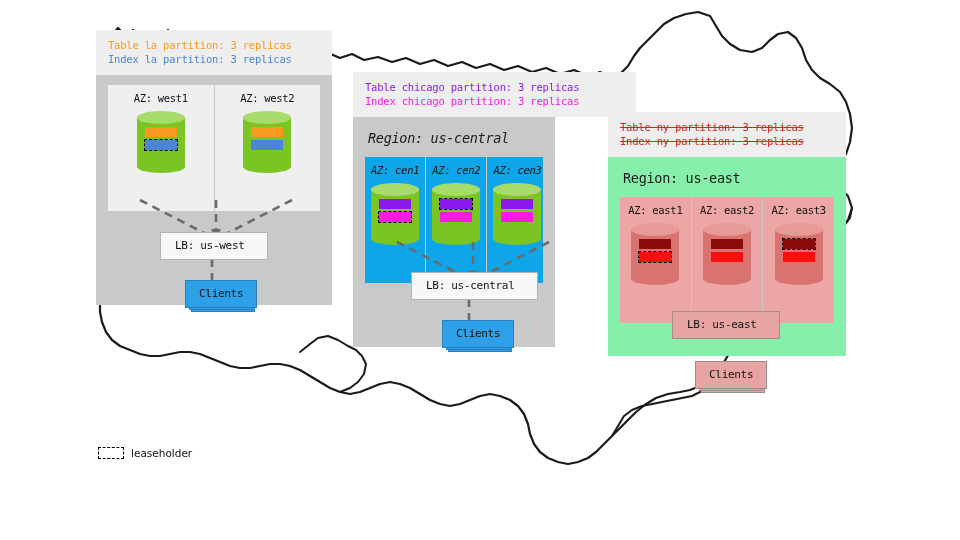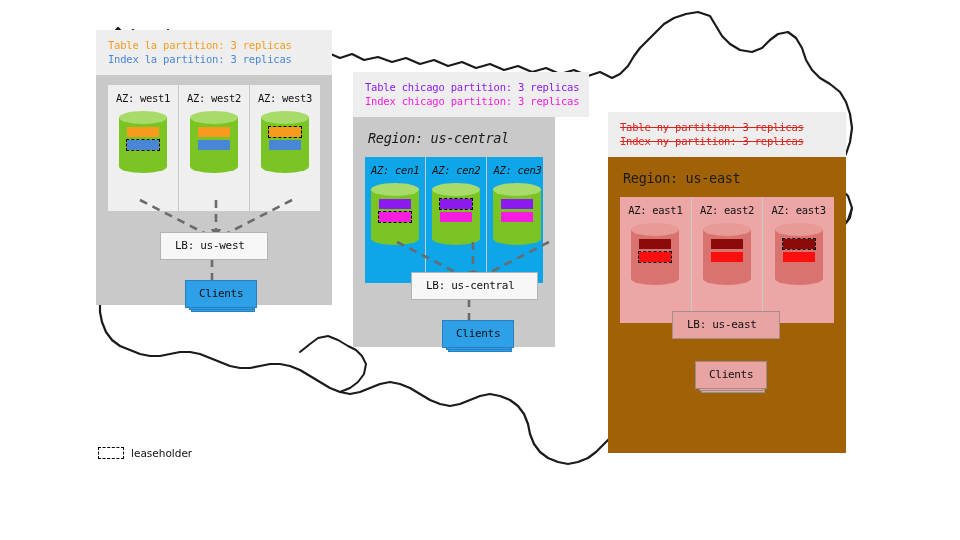--- a/index.html
+++ b/index.html
@@ -187,32 +187,20 @@
           <div class="cyl">
             <div class="bottom" style="background:#7ac423;"></div>
             <div class="body" style="background:#7ac423;"></div>
             <div class="top" style="background:#a7dc6a;"></div>
             <div class="bars">
               <div class="bar" style="background:#f79a1e;"></div>
               <div class="bar" style="background:#4a86d6;"></div>
             </div>
           </div>
         </div>
-        <div class="az">
-          <div class="az-label">AZ: west3</div>
-          <div class="cyl">
-            <div class="bottom" style="background:#7ac423;"></div>
-            <div class="body" style="background:#7ac423;"></div>
-            <div class="top" style="background:#a7dc6a;"></div>
-            <div class="bars">
-              <div class="bar lease" style="background:#f79a1e;"></div>
-              <div class="bar" style="background:#4a86d6;"></div>
-            </div>
-          </div>
-        </div>
       </div>
     </div>
   </div>
 
   <svg class="conn" style="left:110px; top:196px; width:214px; height:46px;" viewBox="0 0 214 46" xmlns="http://www.w3.org/2000/svg">
     <path d="M30 4 L100 40" stroke="#6b6b6b" stroke-width="2.6" stroke-dasharray="8 6" fill="none"></path>
     <path d="M182 4 L112 40" stroke="#6b6b6b" stroke-width="2.6" stroke-dasharray="8 6" fill="none"></path>
     <path d="M106 4 L106 34" stroke="#6b6b6b" stroke-width="2.6" stroke-dasharray="8 6" fill="none"></path>
     <path d="M106 44 L101 33 L111 33 Z" fill="#6b6b6b"></path>
   </svg>
@@ -224,21 +212,21 @@
   </svg>
 
   <div class="clients-wrap" style="left:185px; top:280px;">
     <div class="clients-shadow" style="left:6px; top:6px; width:64px; height:26px; background:#2ea0e8;"></div>
     <div class="clients-shadow" style="left:4px; top:4px; width:64px; height:26px; background:#2ea0e8;"></div>
     <div class="clients-shadow" style="left:2px; top:2px; width:64px; height:26px; background:#2ea0e8;"></div>
     <div class="clients-main" style="background:#2ea0e8;">Clients</div>
   </div>
 
   <div class="panel" style="left:353px; top:72px; width:236px;">
-    <div class="callout" style="width:236px;">
+    <div class="callout" style="width:283px;">
       <span class="line" style="color:#8c1aef;">Table chicago partition: 3 replicas</span>
       <span class="line" style="color:#f51ddf;">Index chicago partition: 3 replicas</span>
     </div>
     <div class="region-body" style="background:#c9c9c9; width:202px; height:230px;font-style:italic;">
       <div class="region-title">Region: us-central</div>
       <div class="az-row" style="background:#0ea5e9; height:126px;">
         <div class="az">
           <div class="az-label">AZ: cen1</div>
           <div class="cyl">
             <div class="bottom" style="background:#7ac423;"></div>
@@ -296,21 +284,21 @@
     <div class="clients-shadow" style="left:4px; top:4px; width:64px; height:26px; background:#2ea0e8;"></div>
     <div class="clients-shadow" style="left:2px; top:2px; width:64px; height:26px; background:#2ea0e8;"></div>
     <div class="clients-main" style="background:#2ea0e8;">Clients</div>
   </div>
 
   <div class="panel" style="left:608px; top:112px; width:238px;">
     <div class="callout" style="width:238px;">
       <span class="line strike" style="color:#d8221c;">Table ny partition: 3 replicas</span>
       <span class="line strike" style="color:#d8221c;">Index ny partition: 3 replicas</span>
     </div>
-    <div class="region-body" style="background:#a16207; width:238px; height:296px;">
+    <div class="region-body" style="background:#86efac; width:238px; height:199px;">
       <div class="region-title">Region: us-east</div>
       <div class="az-row" style="background:#eda6a6; height:126px;justify-content:flex-end;">
         <div class="az">
           <div class="az-label">AZ: east1</div>
           <div class="cyl">
             <div class="bottom" style="background:#d9736f;"></div>
             <div class="body" style="background:#d9736f;"></div>
             <div class="top" style="background:#e79a96;"></div>
             <div class="bars">
               <div class="bar" style="background:#8b0a0a;"></div>

